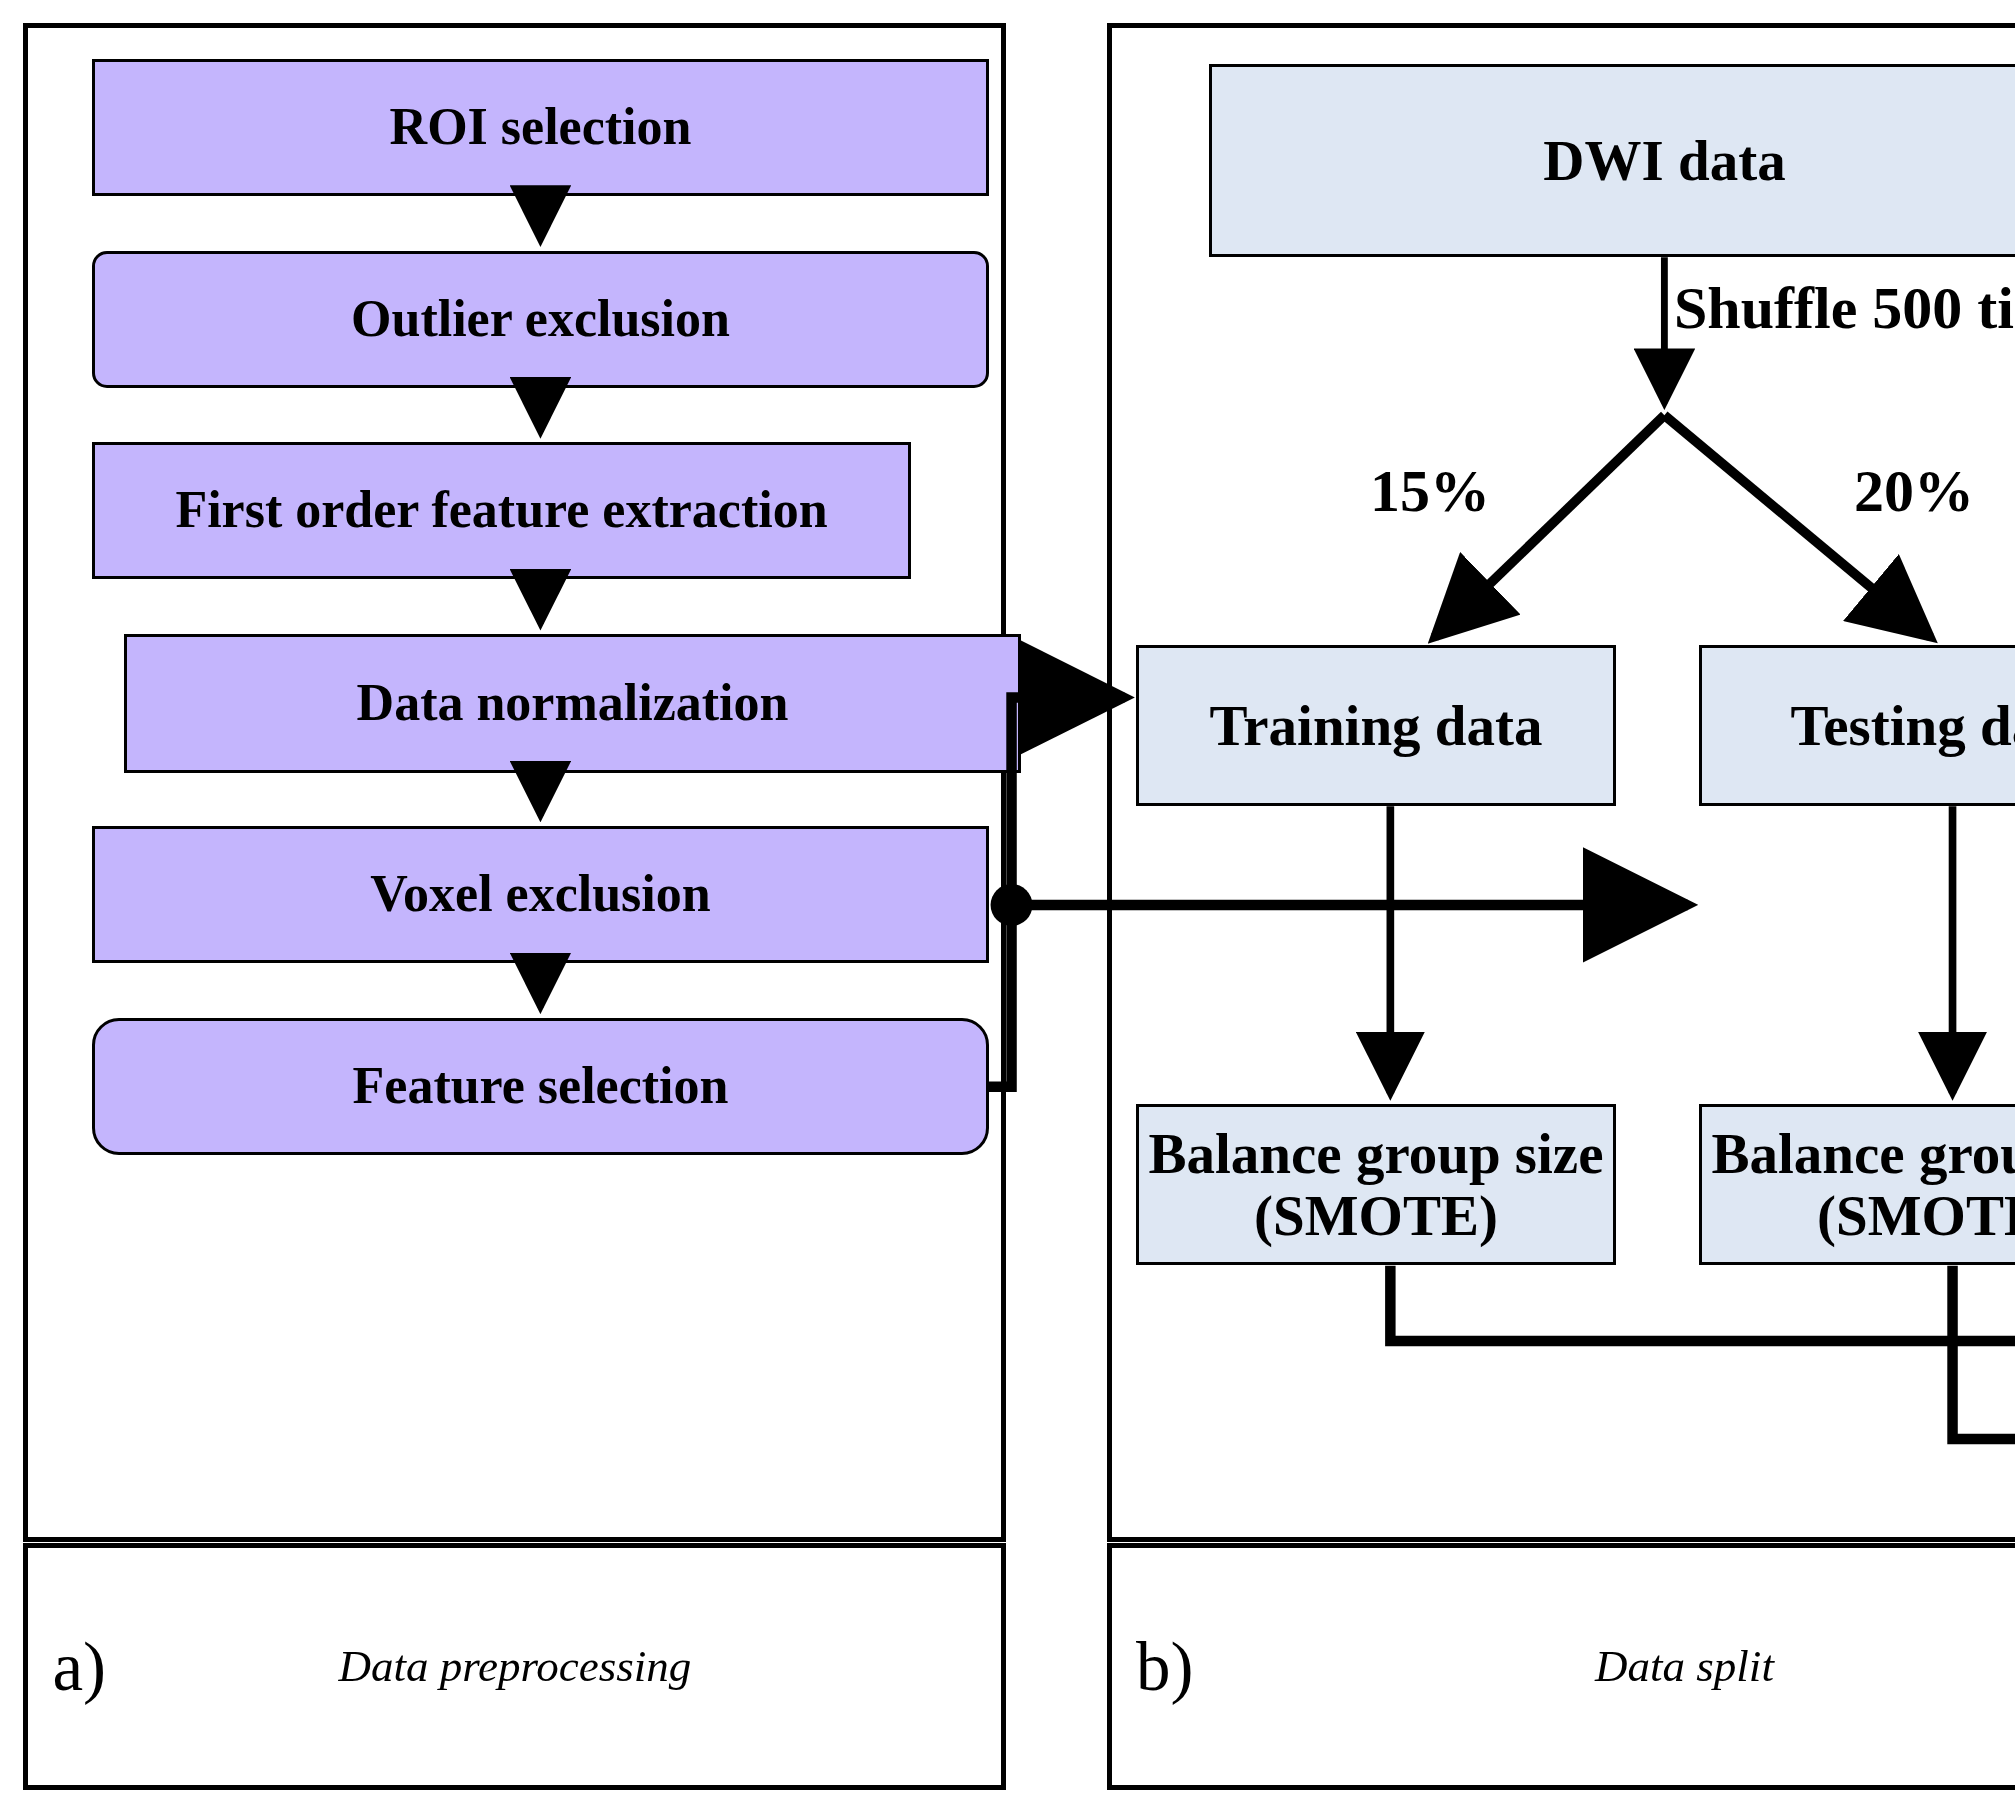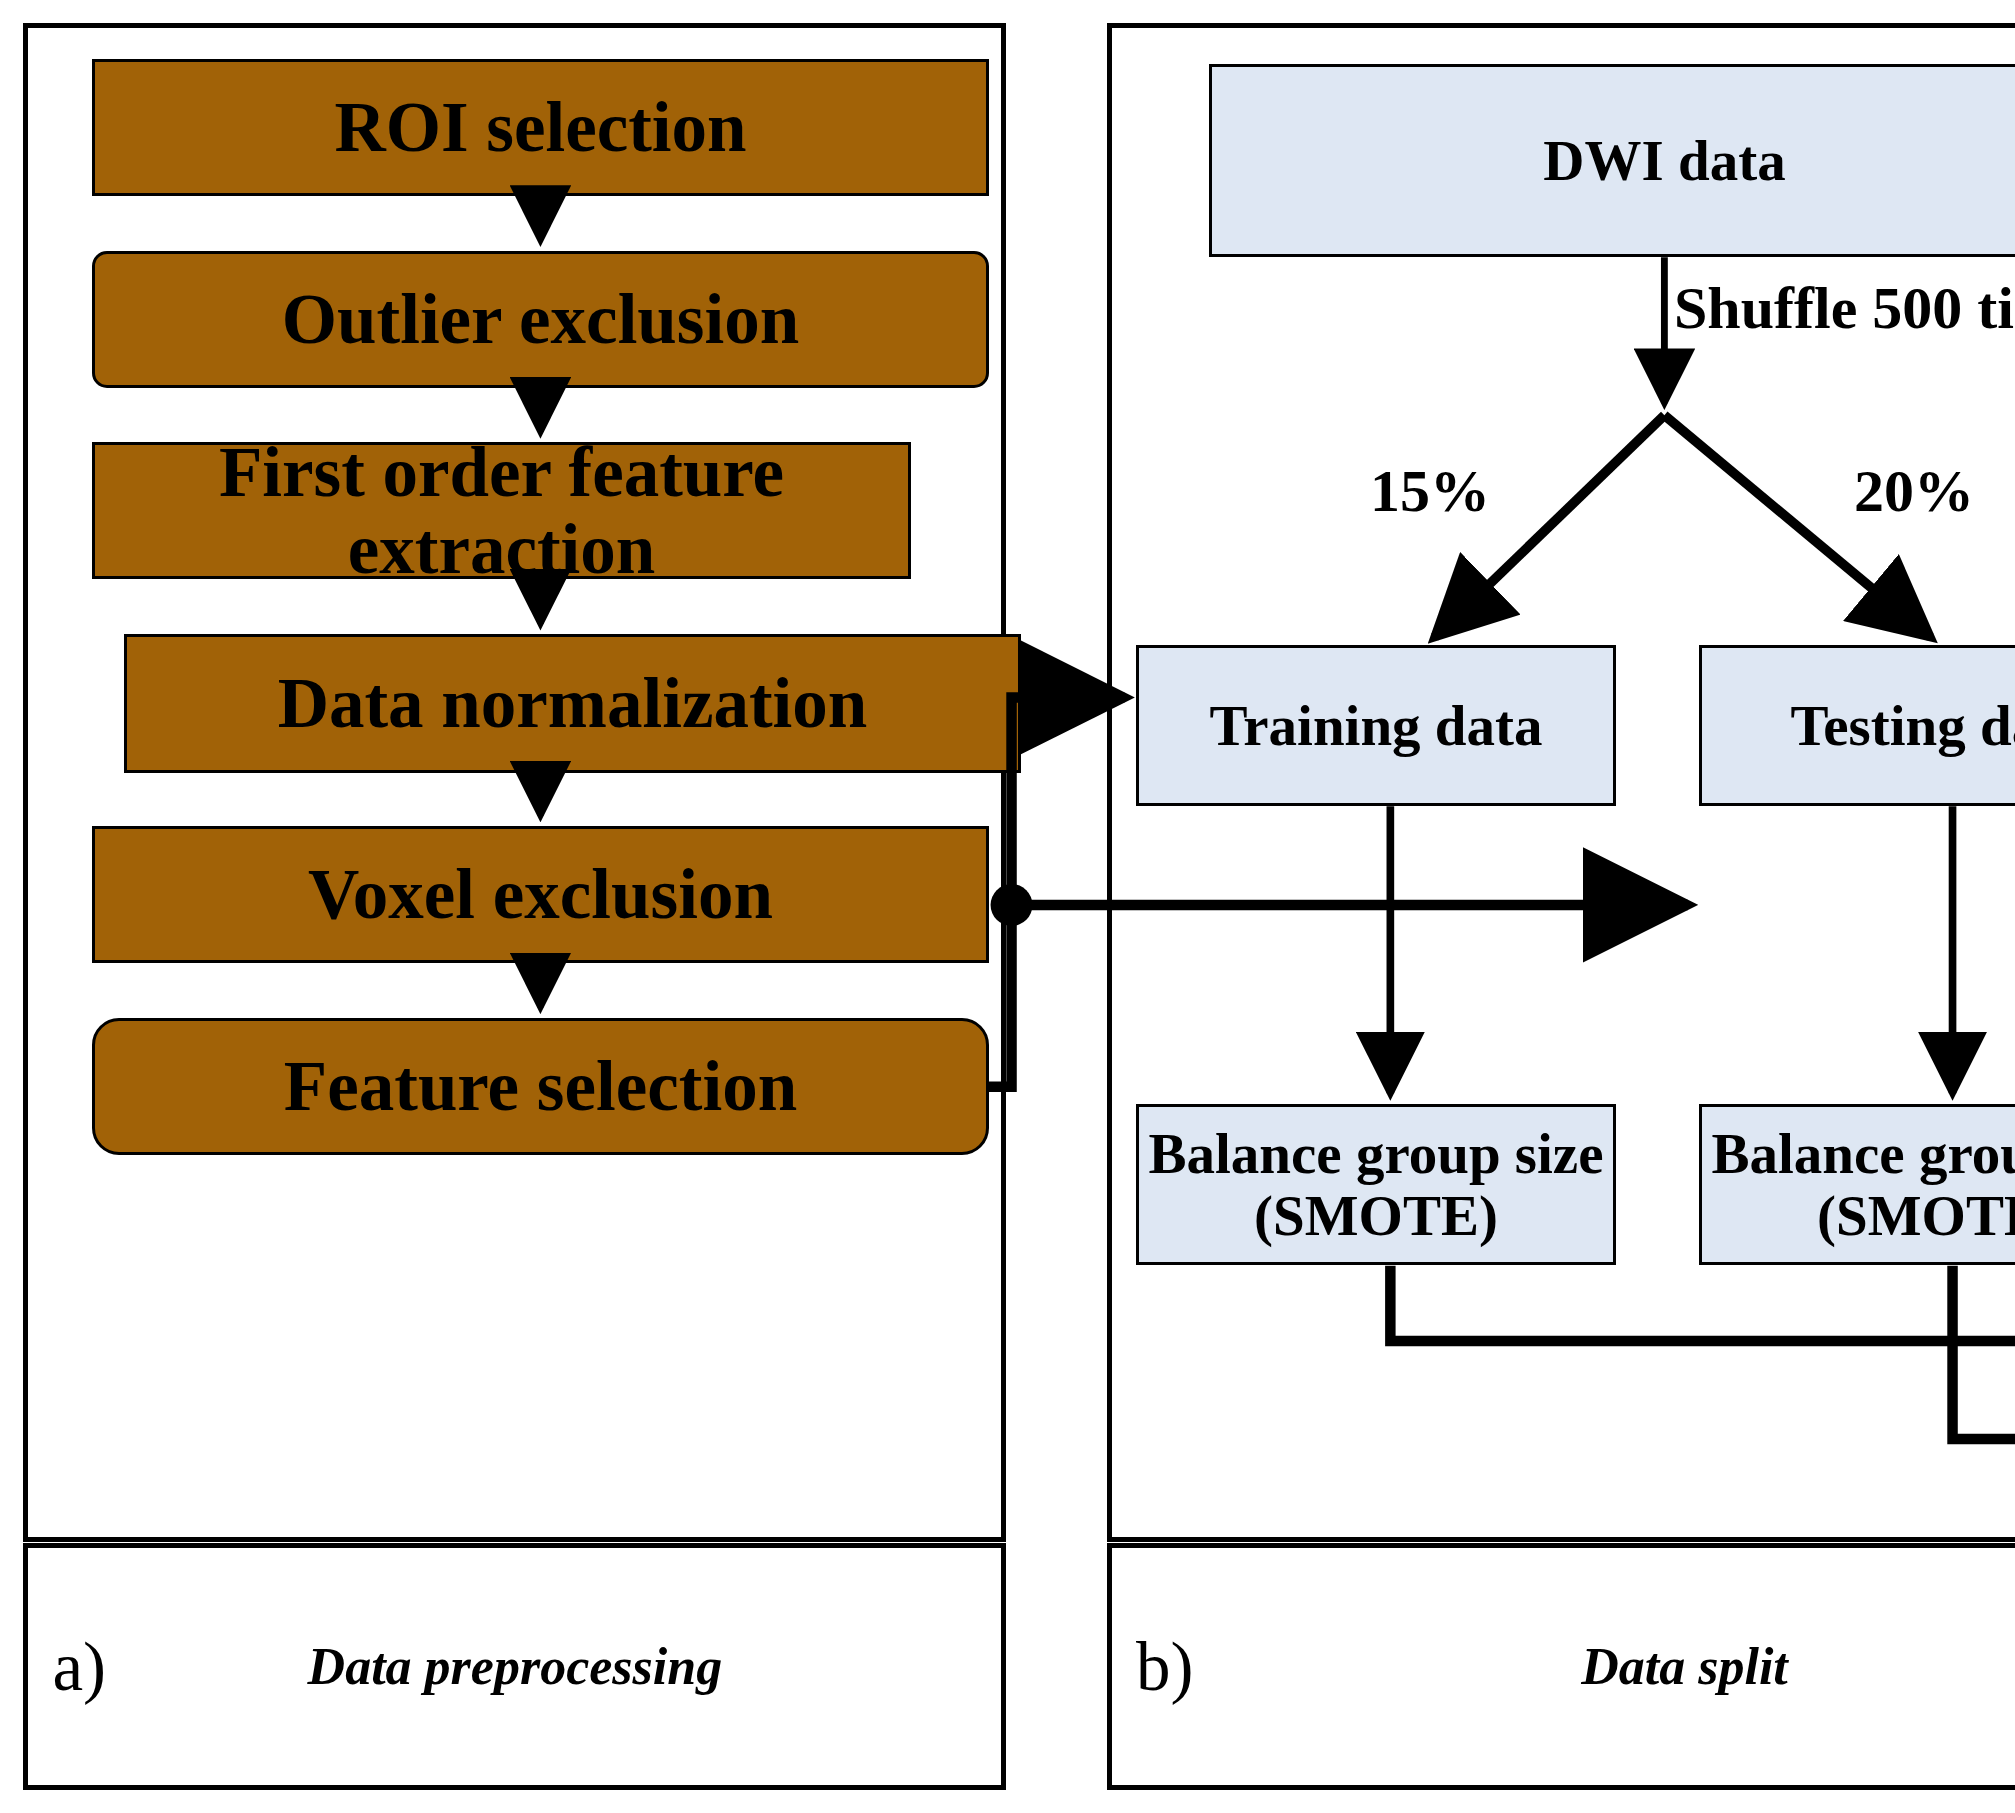--- a/index.html
+++ b/index.html
@@ -8,28 +8,28 @@
   #stage{position:relative;width:3224px;height:1814px;background:#fff;}
   svg#wires{position:absolute;left:0;top:0;width:3224px;height:1814px;pointer-events:none;}
 
   
   .panel{position:absolute;border:5.6px solid #000;background:#fff;box-sizing:border-box;}
   .labelband{position:absolute;border:5.6px solid #000;background:#fff;box-sizing:border-box;
              display:flex;align-items:center;}
   .bandletter{position:absolute;left:24px;top:50%;transform:translateY(-50%);
               font-size:69px;line-height:1;color:#000;font-family:"Liberation Serif",serif;}
   .bandtitle{position:absolute;left:0;right:0;top:50%;transform:translateY(-50%);
-             text-align:center;font-style:italic;font-weight:bold;font-size:52px;
+             text-align:center;font-style:italic;font-weight:normal;font-size:45px;
              line-height:1.05;color:#000;}
 
   
   .node{position:absolute;box-sizing:border-box;display:flex;align-items:center;
         justify-content:center;text-align:center;font-weight:bold;color:#000;
         line-height:1.08;}
-  .gray{background:#a16207;border:3.6px solid #000;font-size:71px;}
+  .gray{background:#c4b5fd;border:3.6px solid #000;font-size:52px;}
   .blue{background:#DEE7F3;border:3.6px solid #000;font-size:57px;}
 
   
   .cap{position:absolute;font-weight:bold;font-size:60px;color:#000;white-space:nowrap;}
 </style>
 </head>
 <body>
 
 <div id="stage">
 

